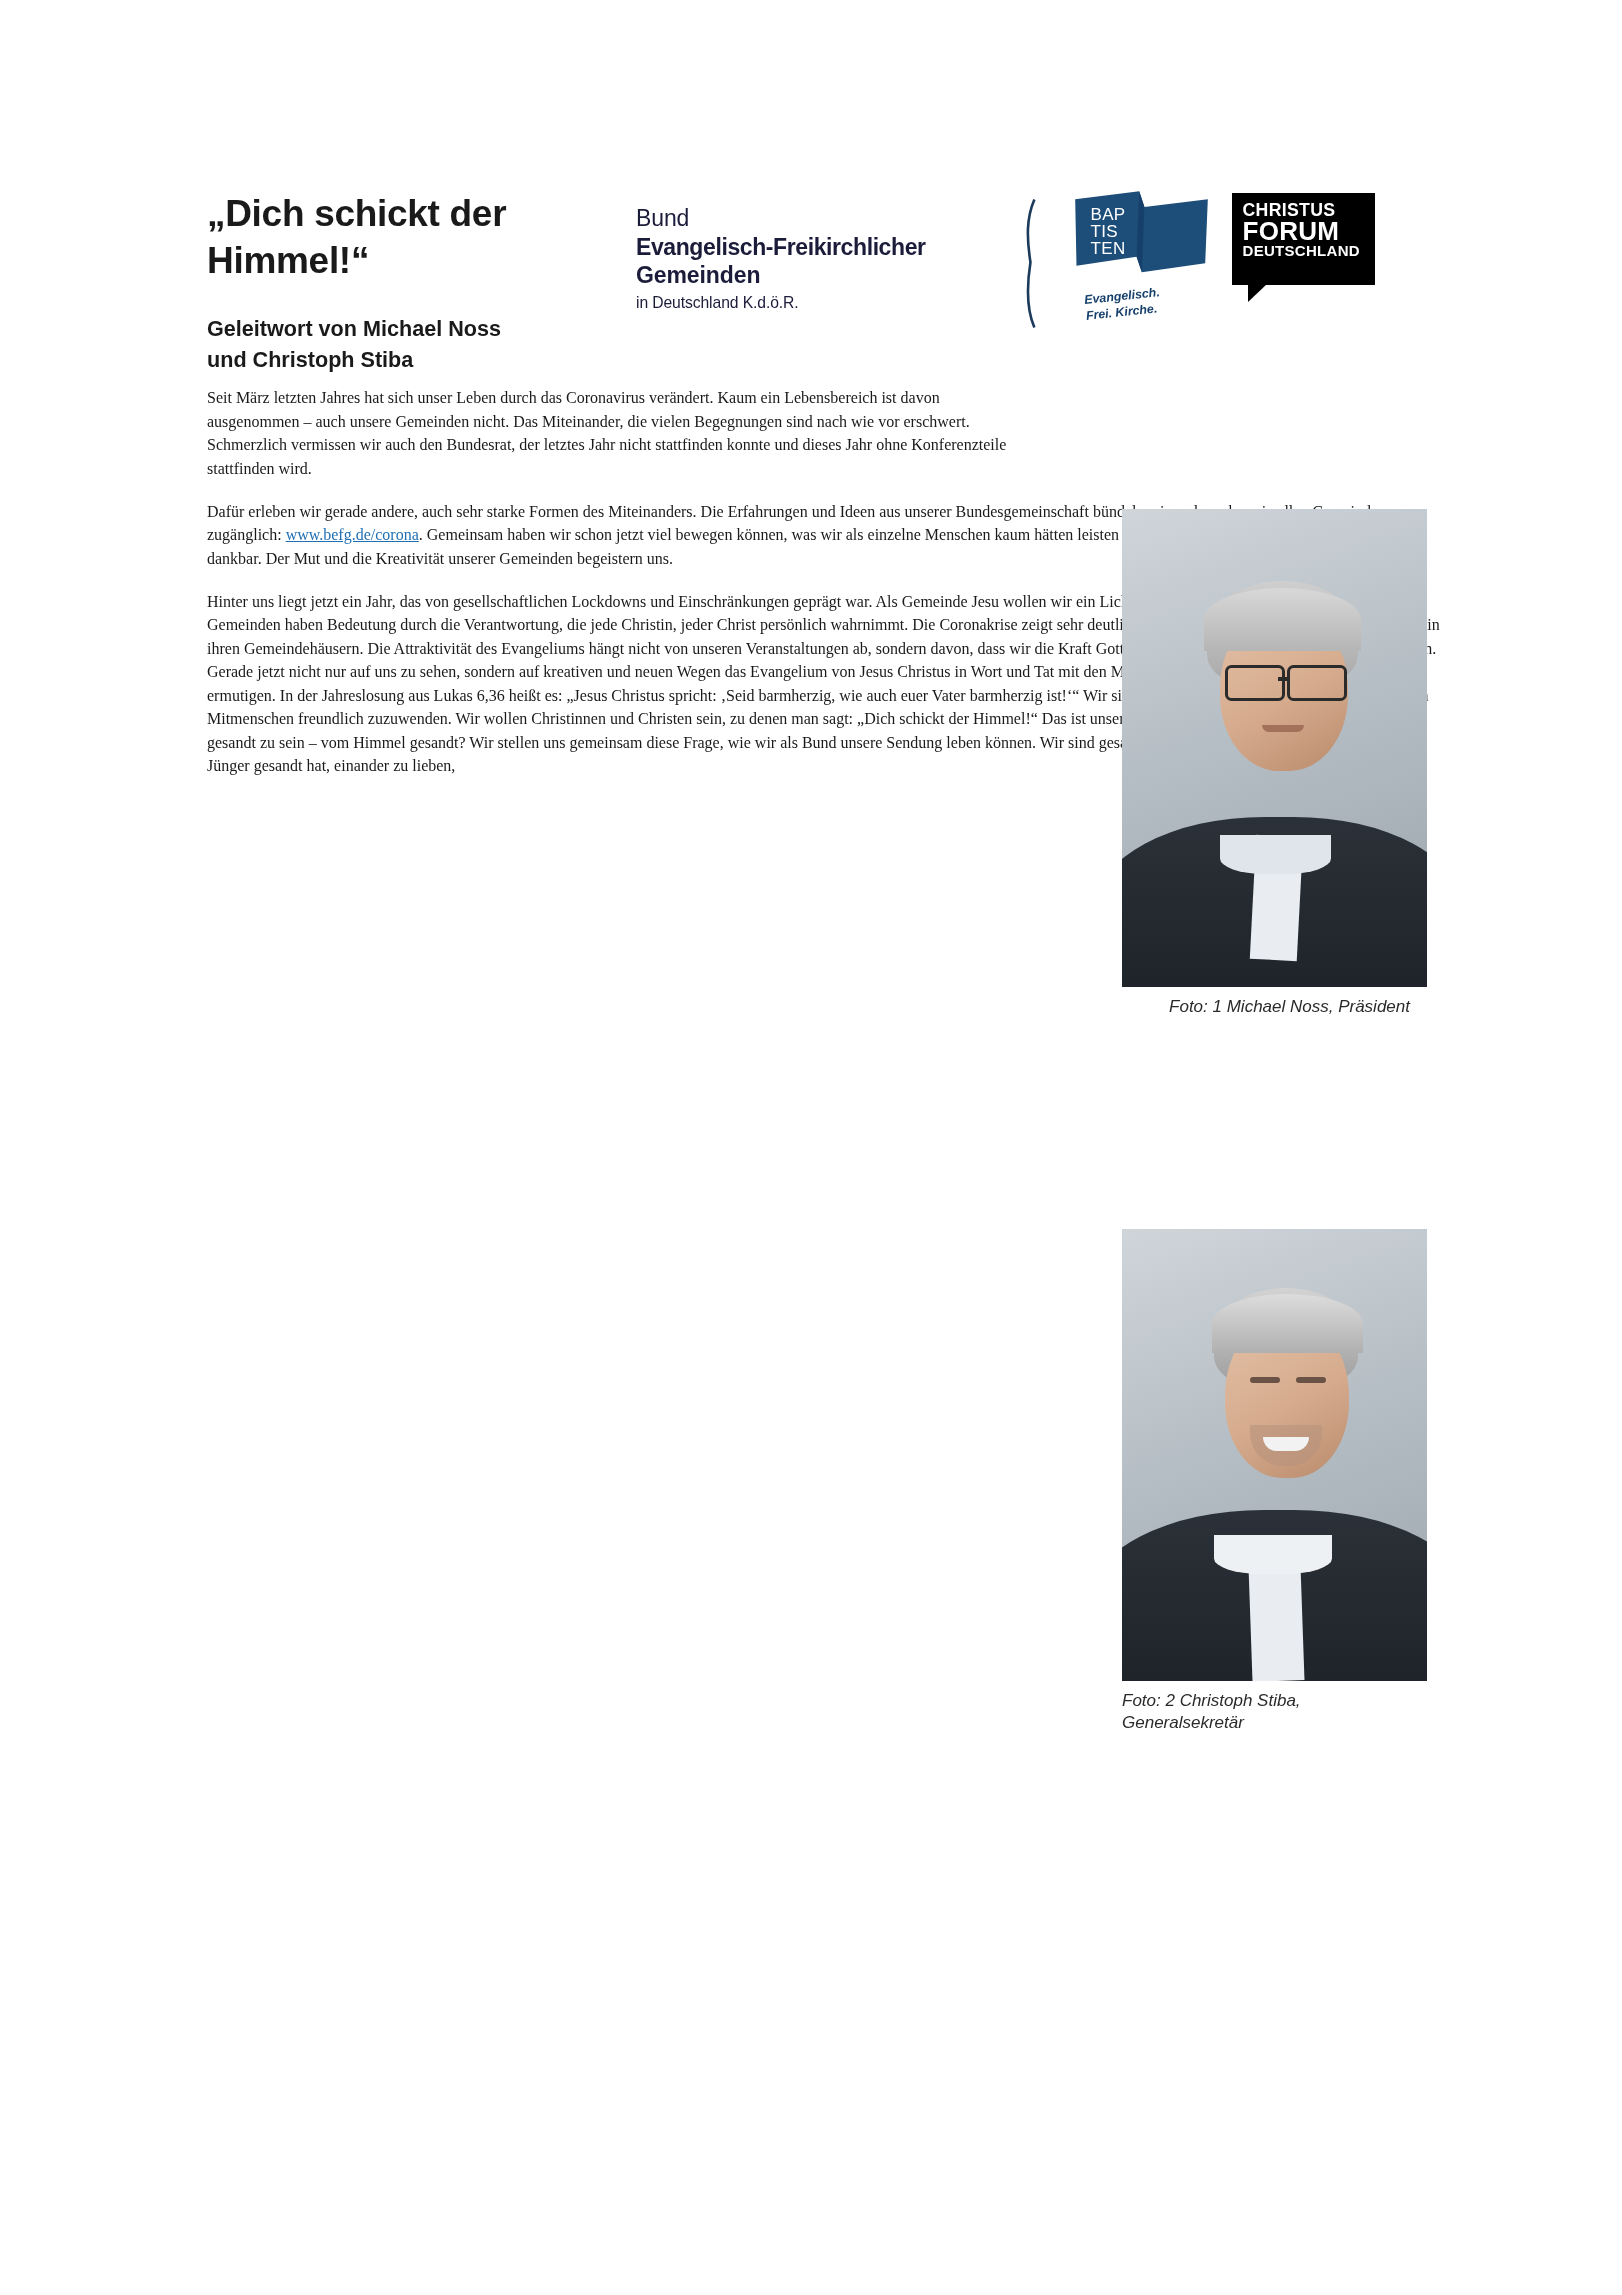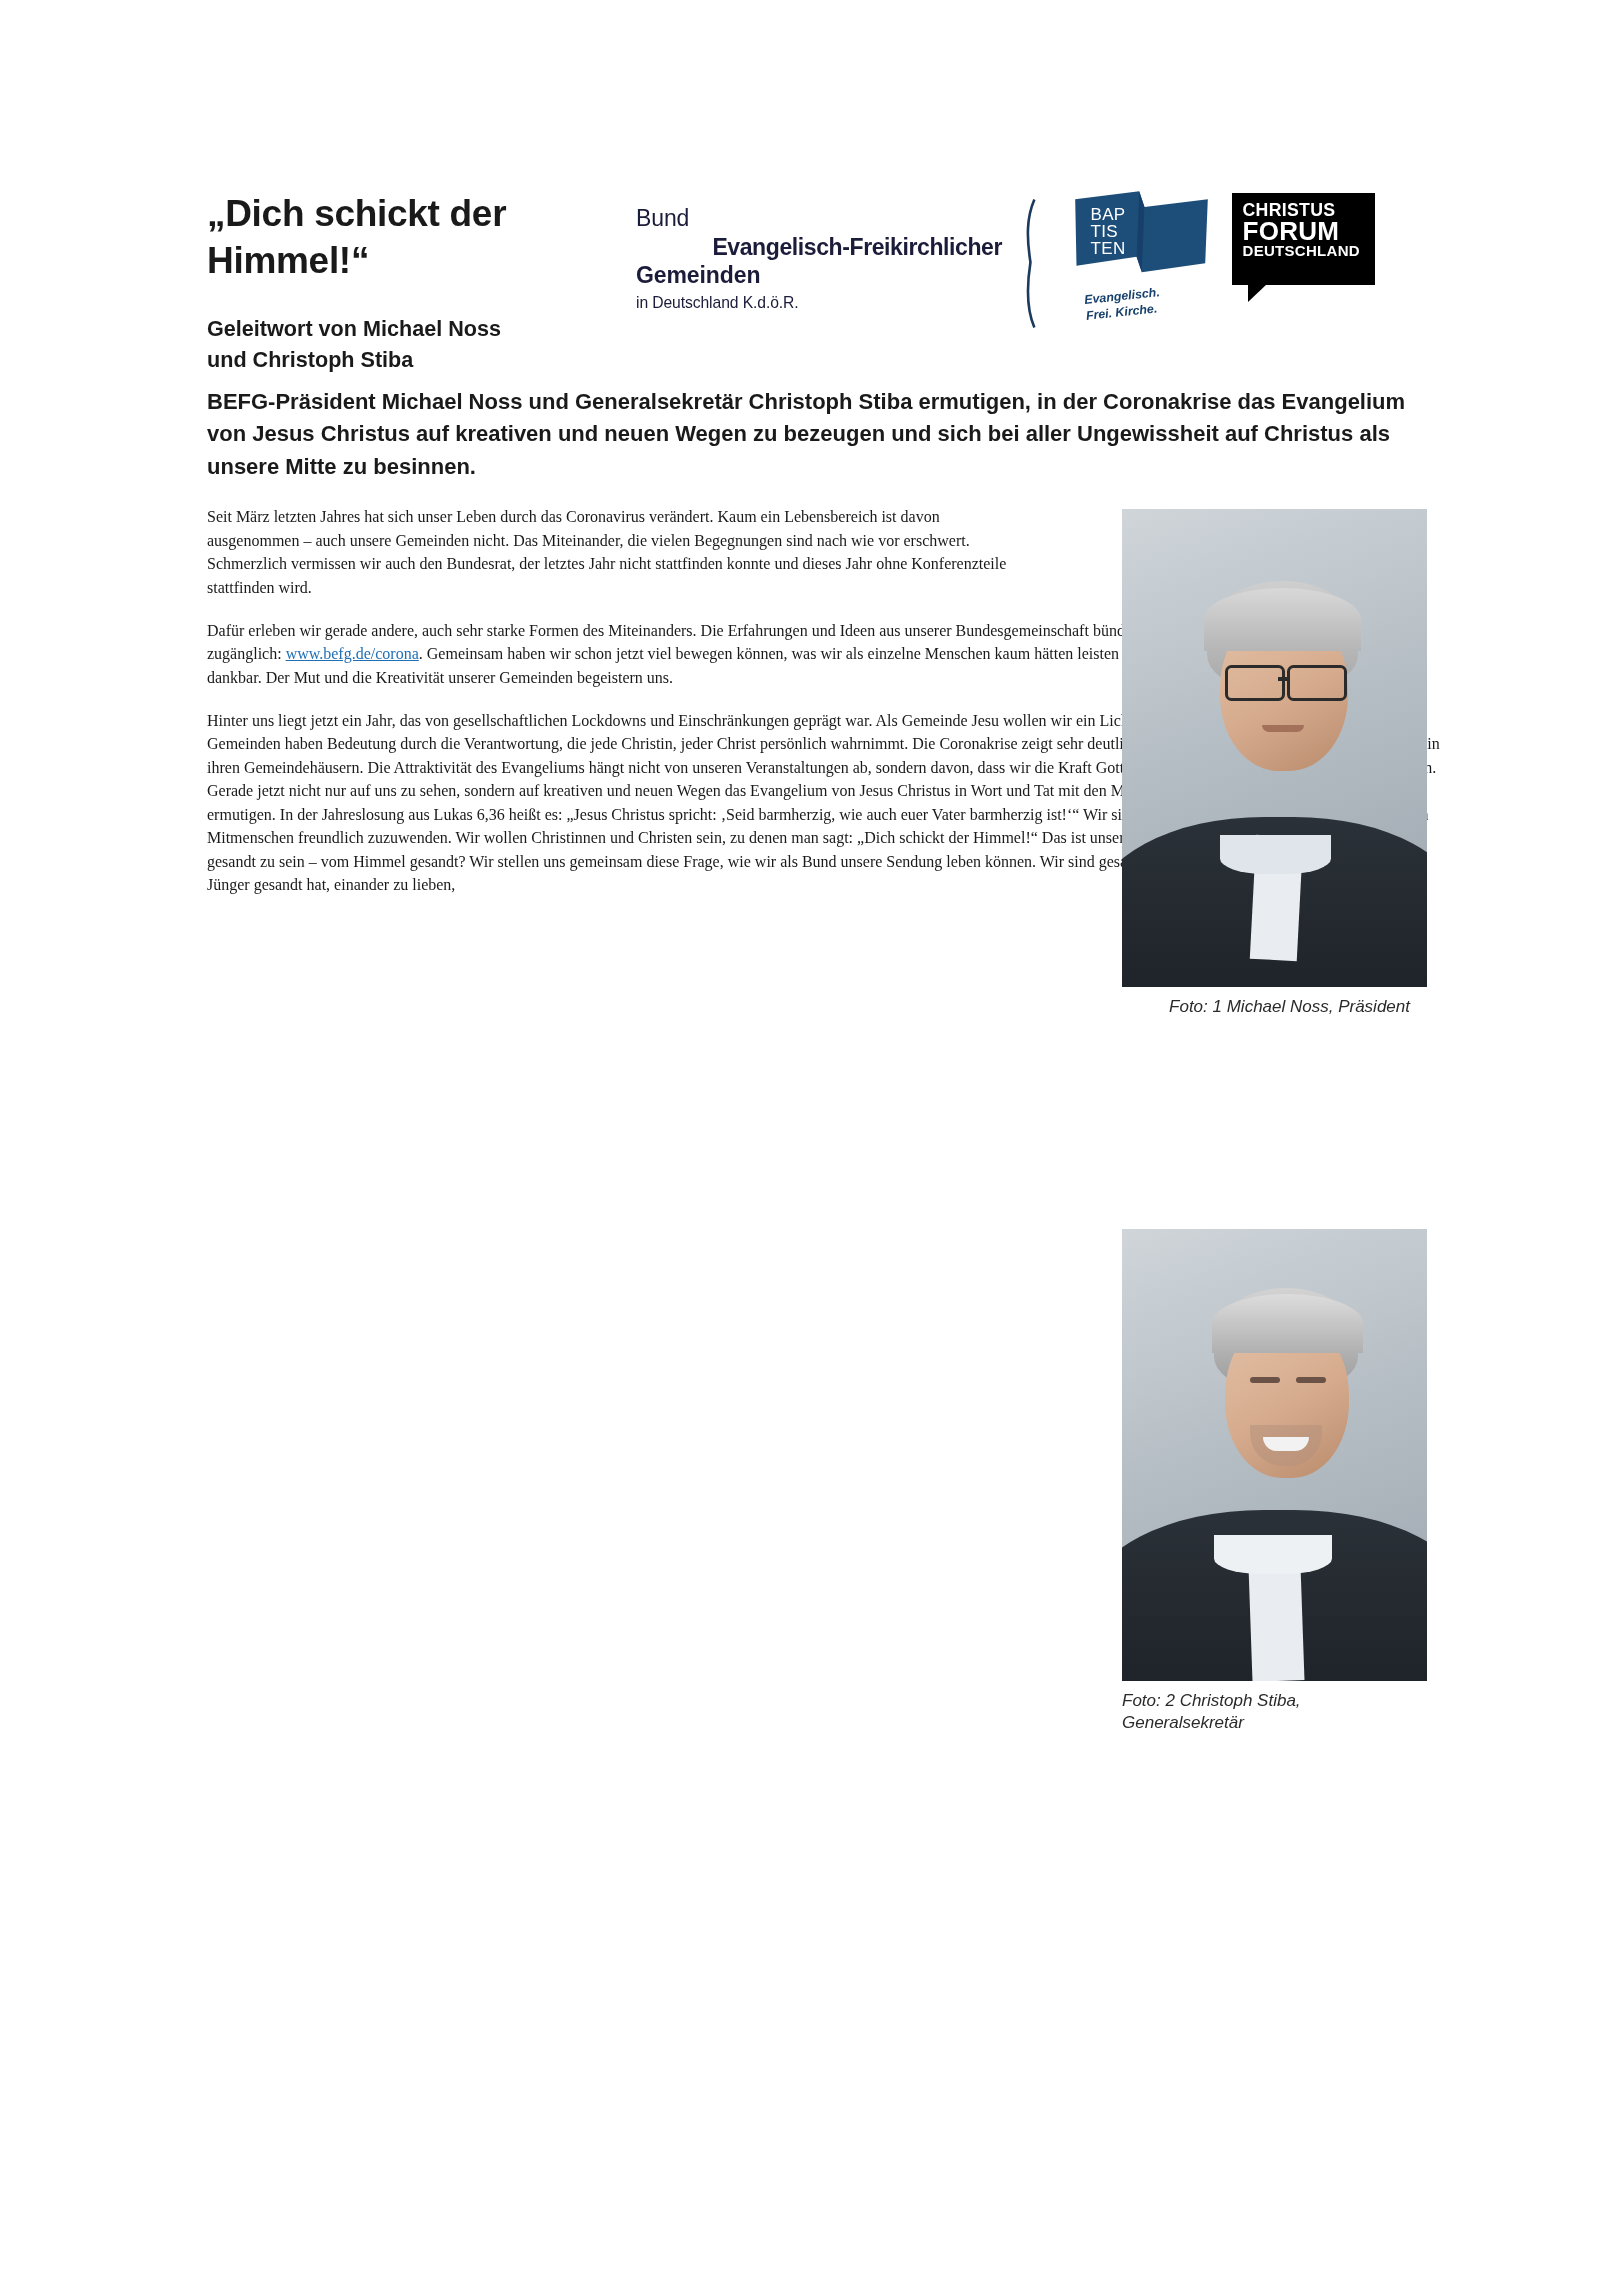--- a/index.html
+++ b/index.html
@@ -63,21 +63,21 @@
     left: 429px;
     top: 14.4px;
     display: flex;
     align-items: flex-start;
   }
   .befg-logo {
     width: 366px;
     color: #1b1b3a;
   }
   .befg-logo .l1 { font-size: 23px; font-weight: normal; line-height: 1.24; letter-spacing: -0.1px;}
-  .befg-logo .l2 { font-size: 23px; font-weight: bold; line-height: 1.24; letter-spacing: -0.4px; text-align: right;}
+  .befg-logo .l2 { font-size: 23px; font-weight: bold; line-height: 1.24; letter-spacing: -0.4px;}
   .befg-logo .l3 { font-size: 23px; font-weight: bold; line-height: 1.24; letter-spacing: -0.1px;}
   .befg-logo .l4 { font-size: 15.7px; font-weight: normal; line-height: 1.3; margin-top: 2.6px; letter-spacing: -0.1px;}
 
   .divider-brace {
     position: absolute;
     left: 813px;
     top: 7.9px;
     width: 19.6px;
     height: 131px;
   }
@@ -265,21 +265,20 @@
       <div class="christusforum">
         <div class="cf-inner">
           <div class="cf-l1">CHRISTUS</div>
           <div class="cf-l2">FORUM</div>
           <div class="cf-l3">DEUTSCHLAND</div>
         </div>
         <div class="cf-tail"></div>
       </div>
     </div>
 
-    <div class="lead text-full">BEFG-Präsident Michael Noss und Generalsekretär Christoph Stiba ermutigen, in der Coronakrise das Evangelium von Jesus Christus auf kreativen und neuen Wegen zu bezeugen und sich bei aller Ungewissheit auf Christus als unsere Mitte zu besinnen.</div>
 
     <p class="body text-col">Seit März letzten Jahres hat sich unser Leben durch das Coronavirus verändert. Kaum ein Lebensbereich ist davon ausgenommen – auch unsere Gemeinden nicht. Das Miteinander, die vielen Begegnungen sind nach wie vor erschwert. Schmerzlich vermissen wir auch den Bundesrat, der letztes Jahr nicht stattfinden konnte und dieses Jahr ohne Konferenzteile stattfinden wird.</p>
 
     <p class="body text-full">
       <span>Dafür erleben wir gerade andere, auch sehr starke Formen des Miteinanders. Die Erfahrungen und Ideen aus unserer Bundesgemeinschaft bündeln wir und machen sie allen Gemeinden zugänglich: </span><a class="link" href="#">www.befg.de/corona</a><span>. Gemeinsam haben wir schon jetzt viel bewegen können, was wir als einzelne Menschen kaum hätten leisten können. Für diesen Zusammenhalt sind wir dankbar. Der Mut und die Kreativität unserer Gemeinden begeistern uns.</span>
     </p>
 
     <p class="body text-full">Hinter uns liegt jetzt ein Jahr, das von gesellschaftlichen Lockdowns und Einschränkungen geprägt war. Als Gemeinde Jesu wollen wir ein Licht der Hoffnung für diese Welt sein. Denn Gemeinden haben Bedeutung durch die Verantwortung, die jede Christin, jeder Christ persönlich wahrnimmt. Die Coronakrise zeigt sehr deutlich: Die Kirche lebt in ihren Gliedern und nicht in ihren Gemeindehäusern. Die Attraktivität des Evangeliums hängt nicht von unseren Veranstaltungen ab, sondern davon, dass wir die Kraft Gottes bezeugen und aus dem Vertrauen in ihn leben. Gerade jetzt nicht nur auf uns zu sehen, sondern auf kreativen und neuen Wegen das Evangelium von Jesus Christus in Wort und Tat mit den Menschen zu teilen, dazu möchten wir Euch ermutigen. In der Jahreslosung aus Lukas 6,36 heißt es: „Jesus Christus spricht: ‚Seid barmherzig, wie auch euer Vater barmherzig ist!‘“ Wir sind gesandt, barmherzig zu sein und uns unseren Mitmenschen freundlich zuzuwenden. Wir wollen Christinnen und Christen sein, zu denen man sagt: „Dich schickt der Himmel!“ Das ist unser Jahresthema für 2021/22. Was bedeutet es, gesandt zu sein – vom Himmel gesandt? Wir stellen uns gemeinsam diese Frage, wie wir als Bund unsere Sendung leben können. Wir sind gesandt, wie Jesus gesandt wurde und wie er seine Jünger gesandt hat, einander zu lieben,</p>
   </div>
 

